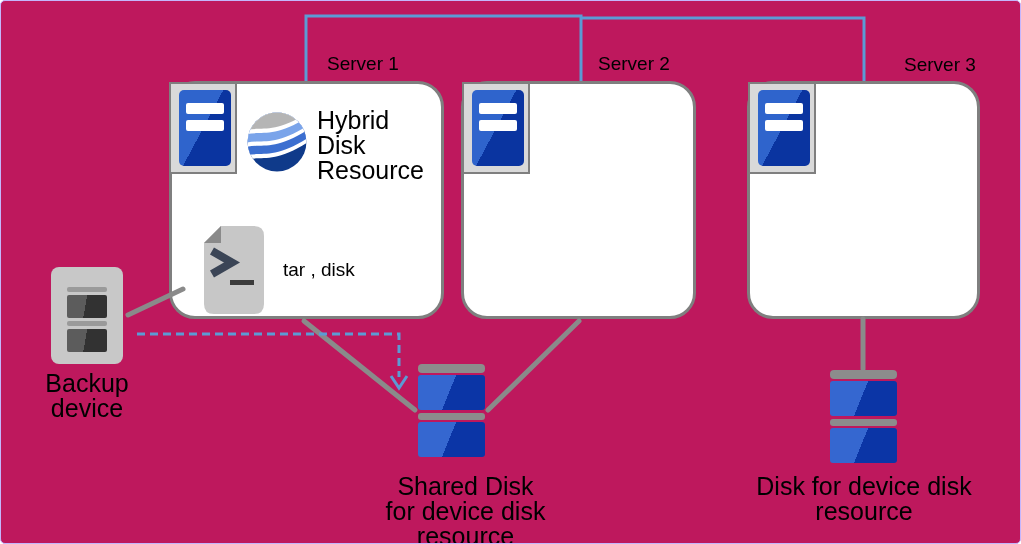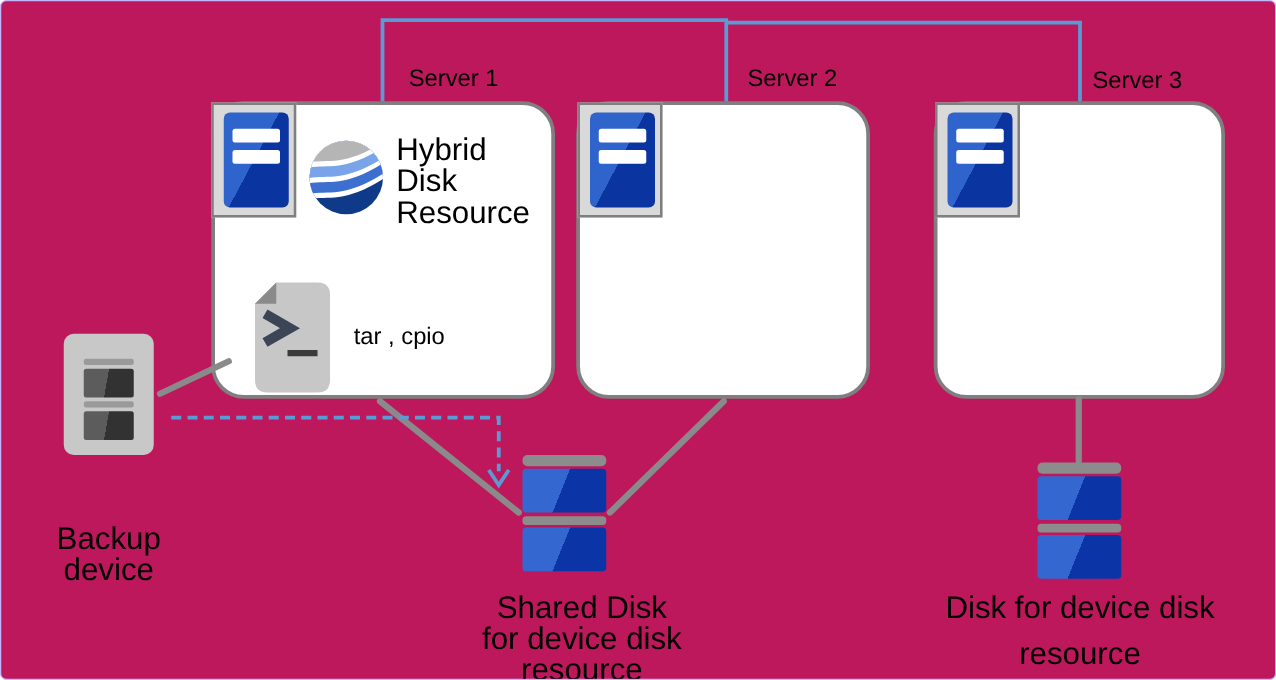--- a/index.html
+++ b/index.html
@@ -54,21 +54,21 @@
     <path d="M127,314 L182,288" fill="none" stroke="#8a8a8a" stroke-width="5" stroke-linecap="round"></path>
     <path d="M303,320 L414,409" fill="none" stroke="#8a8a8a" stroke-width="5" stroke-linecap="round"></path>
     <path d="M578,320 L487,409" fill="none" stroke="#8a8a8a" stroke-width="5" stroke-linecap="round"></path>
     <path d="M862,318 L862,368" fill="none" stroke="#8a8a8a" stroke-width="5" stroke-linecap="round"></path>
     <path d="M136,333 L398,333 L398,376" fill="none" stroke="#5b9bd5" stroke-width="3" stroke-dasharray="8 5"></path>
     <path d="M390,375 L398,387 L406,375" fill="none" stroke="#5b9bd5" stroke-width="3"></path>
   </svg>
 
   <div class="lbl" style="left:326px;top:50px;">Server 1</div>
   <div class="lbl" style="left:597px;top:50px;">Server 2</div>
-  <div class="lbl" style="left:873px;top:51px;">Server 3</div>
+  <div class="lbl" style="left:903px;top:51px;">Server 3</div>
 
   <div class="tower-frame" style="left:168px;top:81px;">
     <div class="tower-body">
       <div class="tower-bar" style="top:13px;"></div>
       <div class="tower-bar" style="top:30px;"></div>
     </div>
   </div>
   <div class="tower-frame" style="left:461px;top:81px;">
     <div class="tower-body">
       <div class="tower-bar" style="top:13px;"></div>
@@ -99,45 +99,45 @@
     </g>
   </svg>
   <div class="lbl-wrap" style="left:316px;top:107px;width:110px;">Hybrid Disk Resource</div>
 
   <svg style="position:absolute;left:202px;top:224px;" width="62" height="90" viewBox="0 0 62 90">
     <path d="M 18 1 H 51 Q 61 1 61 11 V 79 Q 61 89 51 89 H 11 Q 1 89 1 79 V 18 Z" fill="#c7c7c7"></path>
     <path d="M 18 1 V 18 H 1 Z" fill="#8a8a8a"></path>
     <path d="M 9 26 L 29 37.5 L 9 49" fill="none" stroke="#3b4556" stroke-width="8"></path>
     <rect x="27" y="55" width="24" height="5" fill="#3b3b3b"></rect>
   </svg>
-  <div class="lbl" style="left:282px;top:256px;">tar , cpio</div>
+  <div class="lbl" style="left:282px;top:256px;">tar , disk</div>
 
   <div class="backup-device">
     <div class="bd-slot-bar" style="top:20px;"></div>
     <div class="bd-block" style="top:28px;"></div>
     <div class="bd-slot-bar" style="top:54px;"></div>
     <div class="bd-block" style="top:62px;"></div>
   </div>
-  <div class="lbl-wrap center" style="left:36px;top:370px;width:100px;margin-top:48px;">Backup device</div>
+  <div class="lbl-wrap center" style="left:36px;top:370px;width:100px;">Backup device</div>
 
   <div class="disk-stack" style="left:417px;top:363px;">
     <div class="disk-cap"></div>
     <div class="disk-body"></div>
     <div class="disk-bar"></div>
     <div class="disk-body"></div>
   </div>
   <div class="lbl-wrap center" style="left:352px;top:473px;width:225px;">
     <span style="display:block;">Shared Disk</span>
     <span style="display:block;">for device disk resource</span>
   </div>
 
   <div class="disk-stack" style="left:829px;top:369px;">
     <div class="disk-cap"></div>
     <div class="disk-body"></div>
     <div class="disk-bar"></div>
     <div class="disk-body"></div>
   </div>
   <div class="lbl-wrap center" style="left:748px;top:473px;width:230px;">
     <span style="display:block;">Disk for device disk</span>
-    <span style="display:block;margin-top:12px;">resource</span>
+    <span style="display:block;">resource</span>
   </div>
 
 </div>
 
 </body></html>

